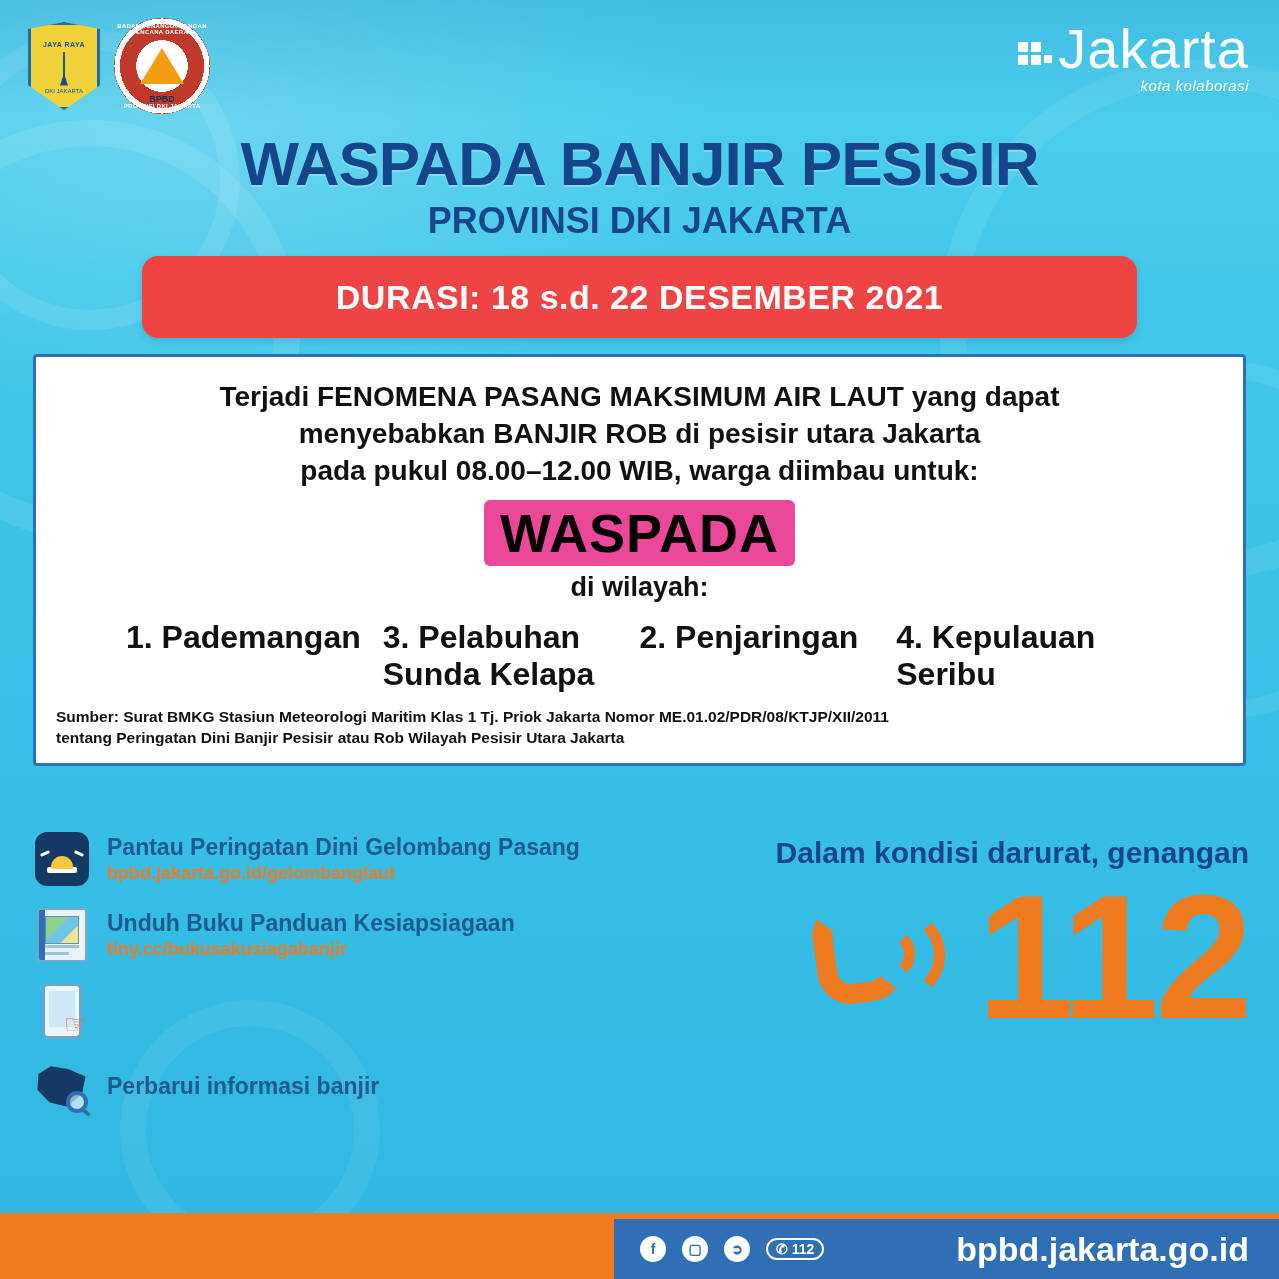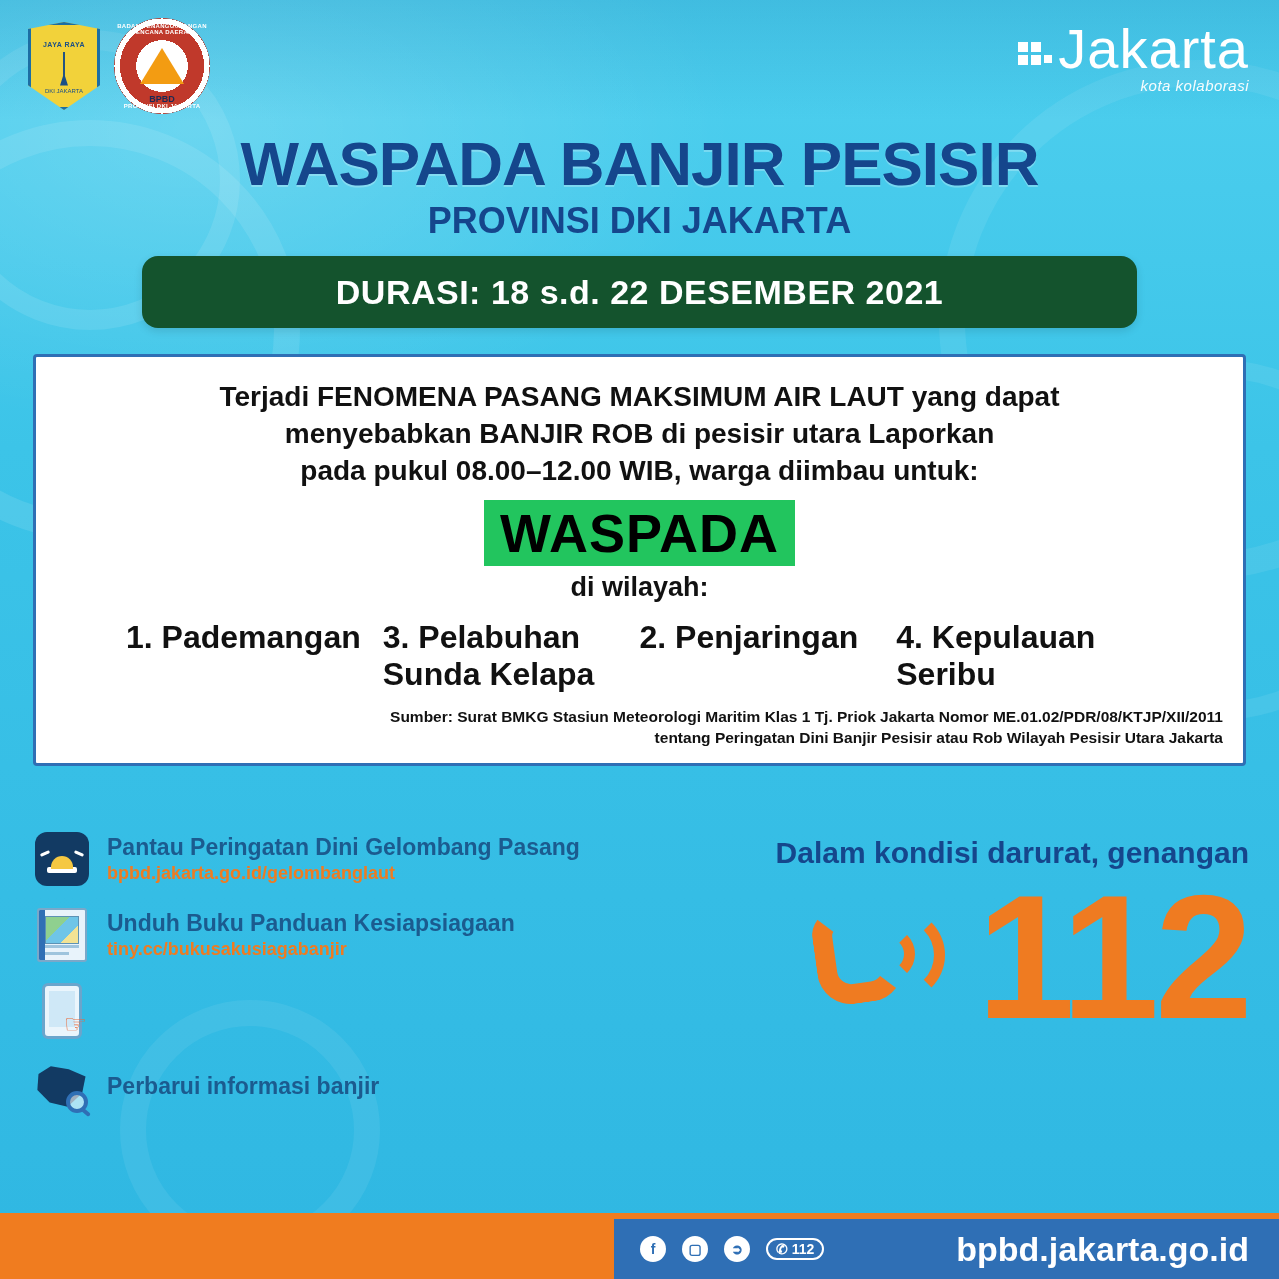--- a/index.html
+++ b/index.html
@@ -107,56 +107,56 @@
   .title-main {
     position: absolute; top: 128px; left: 0; right: 0; text-align: center;
     font-size: 62px; font-weight: bold; color: #15468c; letter-spacing: -1px;
     text-shadow: 0 2px 0 rgba(255,255,255,0.25);
   }
   .title-sub {
     position: absolute; top: 200px; left: 0; right: 0; text-align: center;
     font-size: 36px; font-weight: bold; color: #15468c; letter-spacing: 0px;
   }
   .duration-bar {
-    position: absolute; top: 256px; left: 142px; right: 142px; height: 72px;
-    background: #14532d; border-radius: 16px;
+    position: absolute; top: 256px; left: 142px; right: 142px; height: 82px;
+    background: #ef4444; border-radius: 16px;
     display: flex; align-items: center; justify-content: center;
     box-shadow: 0 3px 8px rgba(0,0,0,0.12);
   }
   .duration-bar span {
     color: #fff; font-size: 34px; font-weight: bold; letter-spacing: .5px;
   }
 
   
   .panel {
     position: absolute; top: 354px; left: 33px; right: 33px;
     background: #fff; border: 3px solid #2f6fb5; border-radius: 4px;
     padding: 22px 20px 14px;
   }
   .panel p.lead {
     text-align: center; font-size: 28px; color: #111; line-height: 1.32;
     font-weight: bold;
   }
   .waspada-wrap { text-align: center; margin: 10px 0 2px; }
   .waspada {
-    display: inline-block; background: #22c55e; color: #000;
-    font-size: 54px; font-weight: bold; padding: 2px 16px; letter-spacing: 1px;
+    display: inline-block; background: #ec4899; color: #000;
+    font-size: 54px; font-weight: bold; padding: 2px 16px; letter-spacing: 1px; border-radius: 6px;
   }
   .di-wilayah {
     text-align: center; font-size: 27px; font-weight: bold; color: #111; margin-top: 6px;
   }
   .areas {
     display: grid; grid-template-columns: 1fr 1fr 1fr 1fr; margin: 16px 0 6px;
     padding: 0 70px; row-gap: 8px;
   }
   .areas div {
     font-size: 32px; font-weight: bold; color: #111;
   }
   .src {
-    text-align: right; font-size: 15.5px; font-weight: bold; color: #111;
+    text-align: left; font-size: 15.5px; font-weight: bold; color: #111;
     line-height: 1.35; margin-top: 14px;
   }
 
   
   .info {
     position: absolute; top: 830px; left: 33px; width: 660px;
   }
   .info-row {
     display: flex; align-items: center; gap: 16px; margin-bottom: 18px;
   }
@@ -323,21 +323,21 @@
 </div>
 
 <div class="title-main">WASPADA BANJIR PESISIR</div>
 <div class="title-sub">PROVINSI DKI JAKARTA</div>
 <div class="duration-bar">
   <span>DURASI:  18 s.d. 22 DESEMBER 2021</span>
 </div>
 
 <div class="panel">
   <p class="lead">Terjadi FENOMENA PASANG  MAKSIMUM AIR LAUT yang dapat</p>
-  <p class="lead">menyebabkan BANJIR ROB di pesisir utara Laporkan</p>
+  <p class="lead">menyebabkan BANJIR ROB di pesisir utara Jakarta</p>
   <p class="lead">pada pukul 08.00–12.00 WIB, warga diimbau untuk:</p>
 
   <div class="waspada-wrap">
     <span class="waspada">WASPADA</span>
   </div>
 
   <div class="di-wilayah">di wilayah:</div>
 
   <div class="areas">
     <div>1. Pademangan</div>

